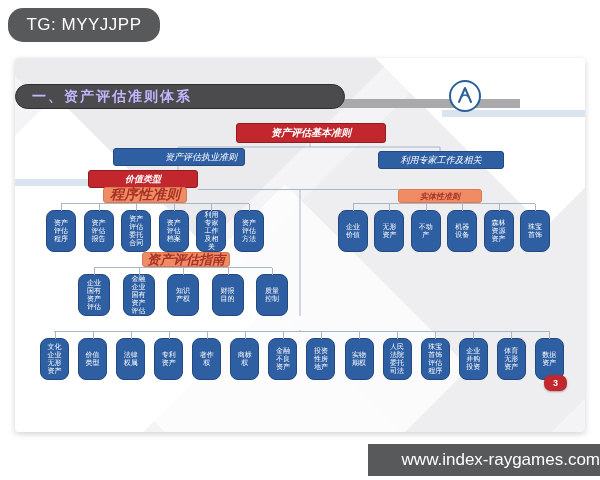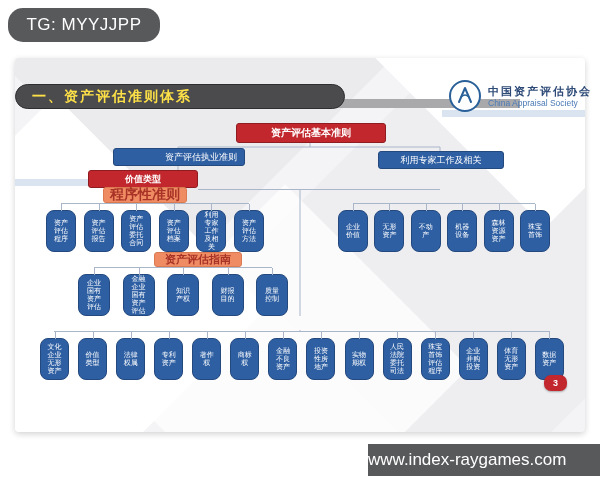--- a/index.html
+++ b/index.html
@@ -3,63 +3,63 @@
 <meta charset="utf-8">
 <style>
   html,body{margin:0;padding:0;}
   body{font-family:"Liberation Sans","DejaVu Sans",sans-serif;background:#fff;}
   #page{position:relative;width:600px;height:480px;background:#ffffff;overflow:hidden;}
 
   
   .tg-banner{position:absolute;left:8px;top:8px;width:152px;height:34px;background:#58595b;
     color:#fff;font-size:17px;display:flex;align-items:center;justify-content:center;letter-spacing:.5px;z-index:9;border-radius:15px;}
   .site-banner{position:absolute;left:368px;top:444px;width:232px;height:32px;background:#58595b;
-    color:#fff;font-size:17px;display:flex;align-items:center;justify-content:flex-start;z-index:9;}
+    color:#fff;font-size:17px;display:flex;align-items:center;justify-content:flex-end;z-index:9;}
 
   
   .slide{position:absolute;left:15px;top:58px;width:570px;height:374px;background:#f4f4f6;
     border-radius:4px;box-shadow:0 2px 6px rgba(0,0,0,.18);overflow:hidden;}
   .deco{position:absolute;transform:rotate(45deg);}
   .deco1{width:280px;height:280px;left:40px;top:-140px;background:#ebebee;}
   .deco2{width:300px;height:300px;left:-110px;top:100px;background:#ffffff;}
   .deco3{width:340px;height:340px;left:290px;top:40px;background:#eeeef1;}
   .deco4{width:240px;height:240px;left:410px;top:-120px;background:#ffffff;}
   .deco5{width:260px;height:260px;left:140px;top:180px;background:#ffffff;opacity:.75;}
   .blue-strip{position:absolute;background:#d9e4f0;z-index:1;}
 
   
   .title-shadow{position:absolute;left:250px;top:99px;width:270px;height:9px;background:#a9a9ab;z-index:2;}
   .slide-title{position:absolute;left:15px;top:84px;width:330px;height:25px;background:#4b4b4d;
-    border:1px solid #2e2e30;border-radius:14px;color:#fde047;font-size:14px;font-weight:bold;
+    border:1px solid #2e2e30;border-radius:14px;color:#c4b5fd;font-size:14px;font-weight:bold;
     display:flex;align-items:center;padding-left:16px;letter-spacing:2px;box-sizing:border-box;z-index:3;}
 
   
   .logo{position:absolute;left:448px;top:79px;display:flex;align-items:center;z-index:3;}
   .logo-circle{width:34px;height:34px;}
   .logo-text{margin-left:6px;}
   .org-cn{font-size:11px;font-weight:bold;color:#2d4a77;letter-spacing:2px;line-height:13px;}
   .org-en{font-size:8.5px;color:#4a7ab5;line-height:10px;}
 
   
   .lines{position:absolute;left:0;top:0;z-index:1;}
 
   
   .node{position:absolute;display:flex;align-items:center;justify-content:center;text-align:right;
-    color:#fff;box-sizing:border-box;z-index:2;}
+    color:#fff;box-sizing:border-box;z-index:2;font-style:italic;}
   .red{background:#c1272d;border:1px solid #8f1c20;border-radius:3px;}
   .blue{background:#2e5fa3;border:1px solid #24497f;border-radius:3px;}
   .orange{background:#f08c64;border:1px solid #d97a52;border-radius:3px;color:#a83226;}
 
   .n-root{left:236px;top:123px;width:150px;height:20px;font-size:10px;font-weight:bold;}
   .n-l2a{left:113px;top:148px;width:132px;height:18px;font-size:9px;padding-left:44px;}
   .n-l2b{left:378px;top:151px;width:126px;height:18px;font-size:9px;}
   .n-concrete{left:88px;top:170px;width:110px;height:18px;font-size:9px;font-weight:bold;}
   .n-proc{left:103px;top:187px;width:84px;height:16px;font-size:14px;font-weight:bold;}
   .n-subst{left:398px;top:189px;width:84px;height:14px;font-size:8px;font-weight:bold;}
-  .n-guide{left:154px;top:252px;width:88px;height:15px;font-size:11px;font-weight:bold;}
+  .n-guide{left:142px;top:252px;width:88px;height:15px;font-size:13px;font-weight:bold;}
   .n-guidance{left:258px;top:316px;width:84px;height:14px;font-size:7.5px;font-weight:bold;}
 
   
   .row{position:absolute;display:flex;justify-content:space-between;z-index:2;}
   .row-proc{left:46px;top:210px;width:218px;height:42px;}
   .row-subst{left:338px;top:210px;width:212px;height:42px;}
   .row-guide{left:78px;top:274px;width:210px;height:42px;}
   .row-guidance{left:40px;top:338px;width:524px;height:42px;}
   .mini{position:relative;background:#2e5fa3;border:1px solid #24497f;border-radius:8px;
     display:flex;align-items:center;justify-content:center;text-align:center;box-sizing:border-box;height:42px;}
@@ -101,24 +101,20 @@
   <div class="slide-title">
     <span>一、资产评估准则体系</span>
   </div>
 
   <div class="logo">
     <svg class="logo-circle" viewBox="0 0 34 34">
       <circle cx="17" cy="17" r="15" fill="#fff" stroke="#2a6099" stroke-width="2"></circle>
       <path d="M11 23 L17 9 L23 23" fill="none" stroke="#2a6099" stroke-width="2" stroke-linecap="round" stroke-linejoin="round"></path>
       <path d="M13 18 Q17 14 21 18" fill="none" stroke="#2a6099" stroke-width="1.5" stroke-linecap="round"></path>
     </svg>
-    <div class="logo-text">
-      <div class="org-cn">中国资产评估协会</div>
-      <div class="org-en">China Appraisal Society</div>
-    </div>
   </div>
 
   <svg class="lines" width="600" height="480" viewBox="0 0 600 480">
     <g stroke="#a9b6c9" stroke-width="1" fill="none">
       <line x1="310" y1="143" x2="310" y2="147"></line>
       <line x1="178" y1="147" x2="440" y2="147"></line>
       <line x1="178" y1="147" x2="178" y2="149"></line>
       <line x1="440" y1="147" x2="440" y2="152"></line>
       <line x1="178" y1="166" x2="178" y2="171"></line>
       <line x1="198" y1="189.5" x2="440" y2="189.5"></line>
@@ -142,20 +138,23 @@
   </div>
   <div class="node blue n-l2b">
     <span>利用专家工作及相关</span>
   </div>
   <div class="node red n-concrete">
     <span>价值类型</span>
   </div>
   <div class="node orange n-proc">
     <span>程序性准则</span>
   </div>
+  <div class="node orange n-subst">
+    <span>实体性准则</span>
+  </div>
 
   <div class="row row-proc">
       <div class="mini">
         <span>资产评估程序</span>
       </div>
       <div class="mini">
         <span>资产评估报告</span>
       </div>
       <div class="mini">
         <span>资产评估委托合同</span>

